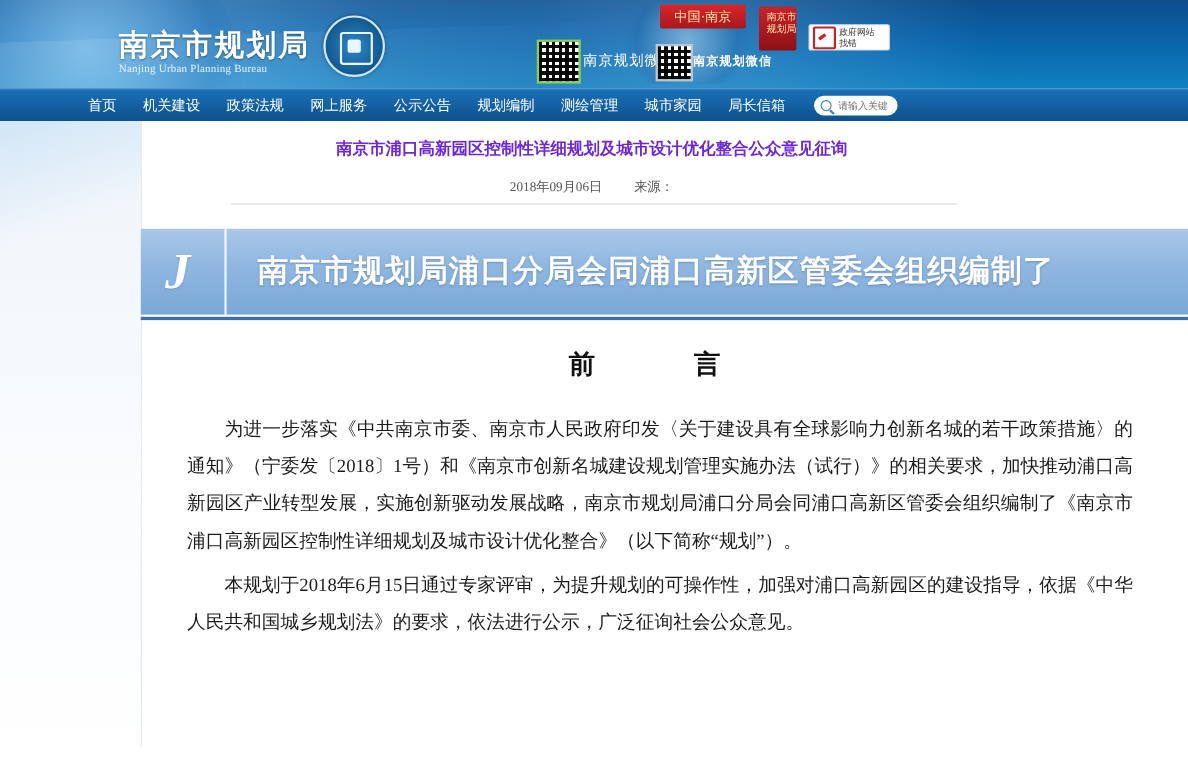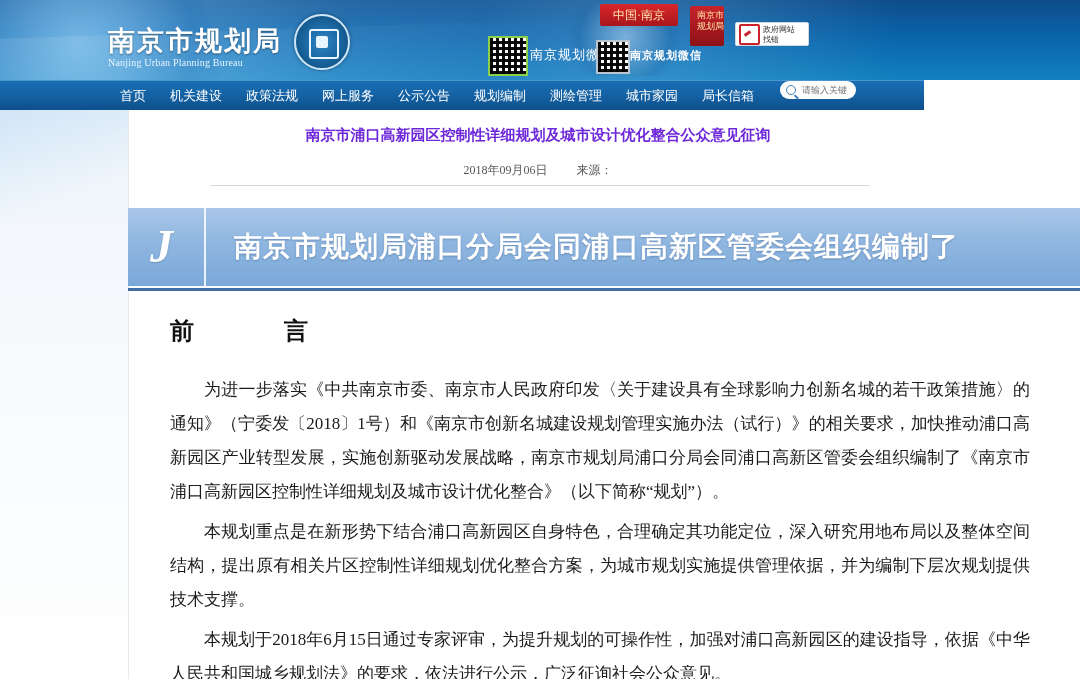--- a/index.html
+++ b/index.html
@@ -208,26 +208,27 @@
     left: 560px;
     top: 4px;
     width: 130px;
     height: 72px;
     background: radial-gradient(circle at 50% 45%, rgba(180,215,240,0.55), rgba(30,100,160,0.25) 60%, rgba(0,0,0,0) 75%);
   }
 
   
   .navbar {
     position: relative;
-    width: 924px;
+    width: 1080px;
     height: 30px;
     background: linear-gradient(180deg, #1a6fb5 0%, #1461a3 50%, #0e508c 100%);
     border-top: 1px solid #4b96cf;
     display: flex;
-    padding-left: 108px;
+    align-items: center;
+    padding-left: 68px;
     box-sizing: border-box;
   }
   .nav-item {
     color: #ffffff;
     font-size: 13px;
     padding: 0 12px;
     line-height: 30px;
     white-space: nowrap;
     cursor: pointer;
   }
@@ -384,20 +385,21 @@
   }
 
   
   .doc-body {
     position: absolute;
     left: 170px;
     top: 205px;
     width: 860px;
   }
   .doc-h2 {
+    text-align: center;
     font-size: 24px;
     font-weight: bold;
     color: #111111;
     letter-spacing: 14px;
     font-family: "Liberation Serif", serif;
     margin: 0 0 26px 0;
     padding-right: 14px;
   }
   .doc-p {
     font-family: "Liberation Serif", serif;
@@ -489,19 +491,18 @@
         <span>J</span>
       </div>
       <div class="divider"></div>
       <h1>南京市规划局浦口分局会同浦口高新区管委会组织编制了</h1>
     </div>
     <div class="band-underline"></div>
 
     <div class="doc-body">
       <div class="doc-h2">前　　言</div>
       <p class="doc-p">为进一步落实《中共南京市委、南京市人民政府印发〈关于建设具有全球影响力创新名城的若干政策措施〉的通知》（宁委发〔2018〕1号）和《南京市创新名城建设规划管理实施办法（试行）》的相关要求，加快推动浦口高新园区产业转型发展，实施创新驱动发展战略，南京市规划局浦口分局会同浦口高新区管委会组织编制了《南京市浦口高新园区控制性详细规划及城市设计优化整合》（以下简称“规划”）。</p>
-      <p class="doc-p">本规划重点是在新形势下结合浦口高新园区自身特色，合理确定其功能定位，深入研究用地布局以及整体空间结构，提出原有相关片区控制性详细规划优化整合方案，为城市规划实施提供管理依据，并为编制下层次规划提供技术支撑。</p>
       <p class="doc-p">本规划于2018年6月15日通过专家评审，为提升规划的可操作性，加强对浦口高新园区的建设指导，依据《中华人民共和国城乡规划法》的要求，依法进行公示，广泛征询社会公众意见。</p>
     </div>
 
     <div class="bottom-fade"></div>
   </div>
 </div>
 
 </body></html>

